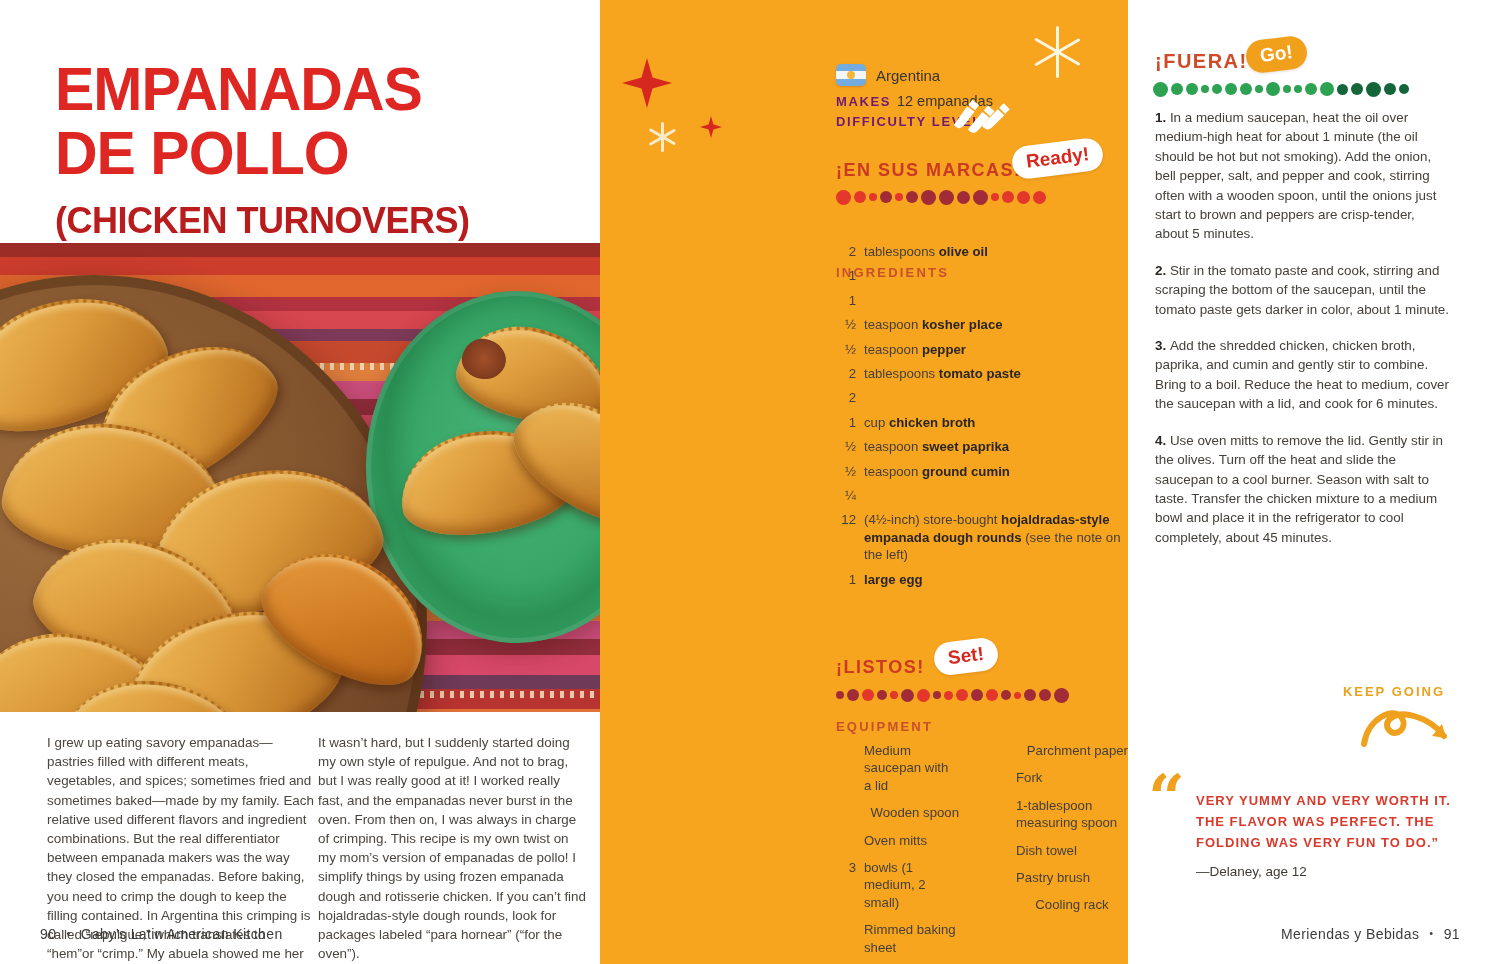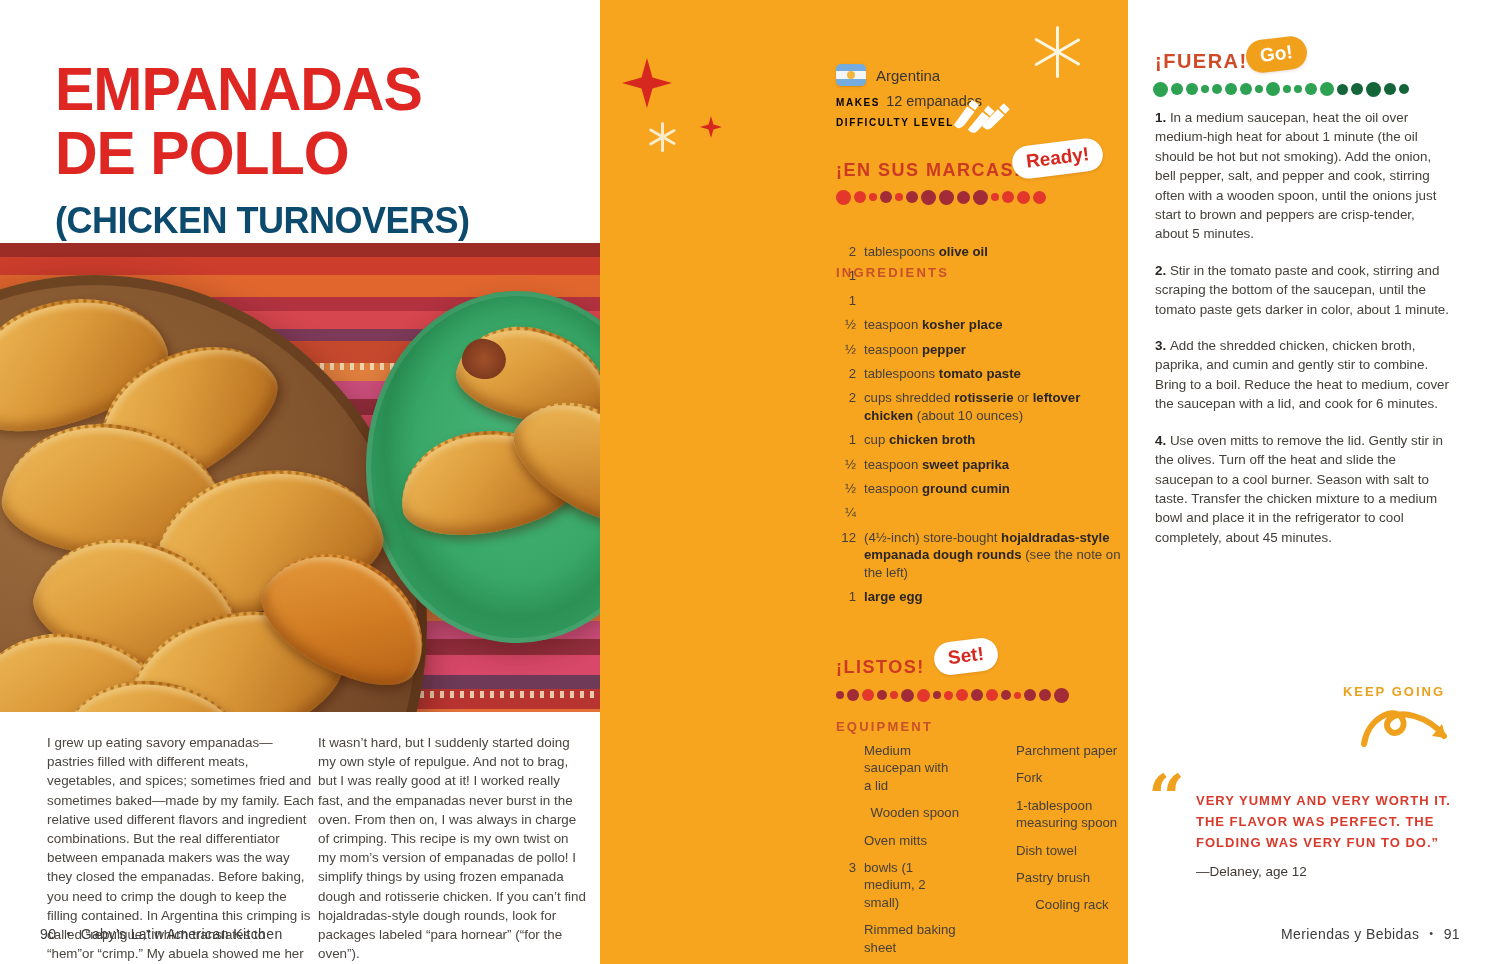--- a/index.html
+++ b/index.html
@@ -9,21 +9,21 @@
     background:#ffffff;
     position:relative;
     overflow:hidden;
     color:#3d3833;
   }
   .abs { position:absolute; }
 
   
   .title-block { left:55px; top:56px; width:520px; }
   .title-line { font-weight:800; font-size:59px; line-height:64px; letter-spacing:-1px; color:#de2722; transform:scaleY(1.04); transform-origin:left top; }
-  .subtitle { font-weight:800; font-size:36px; letter-spacing:-0.5px; color:#0c4a6e; margin-top:16px; }
+  .subtitle { font-weight:800; font-size:36px; letter-spacing:-0.5px; color:#b91c1c; margin-top:16px; }
 
   
   .photo { left:0; top:243px; width:665px; height:469px; overflow:hidden;
     background:linear-gradient(180deg,
       #9c2d26 0,#9c2d26 14px,#cc3d2c 14px,#cc3d2c 32px,#e0662e 32px,#e0662e 54px,
       #b23240 54px,#b23240 68px,#d6464e 68px,#d6464e 86px,#7c3a58 86px,#7c3a58 98px,
       #c6492e 98px,#c6492e 120px,#e07f3e 120px,#e07f3e 138px,#cc4f7c 138px,#cc4f7c 156px,
       #932e3e 156px,#932e3e 172px,#d84868 172px,#d84868 192px,#6e3a57 192px,#6e3a57 206px,
       #b83430 206px,#b83430 226px,#e2713a 226px,#e2713a 240px);
     background-size:100% 240px; }
@@ -60,21 +60,21 @@
   .sparkle span:nth-child(2){ transform:rotate(60deg);} .sparkle span:nth-child(3){ transform:rotate(-60deg);}
   .sparkle.white span { background:#fdf6e0; }
 
   .flag-row { left:236px; top:64px; display:flex; align-items:center; gap:10px; }
   .flag { width:30px; height:22px; border-radius:5px; overflow:hidden; position:relative;
     background:linear-gradient(180deg,#74acdf 0 34%,#f4f6f7 34% 66%,#74acdf 66% 100%); box-shadow:0 1px 2px rgba(120,60,0,.25); }
   .flag i { position:absolute; left:50%; top:50%; width:8px; height:8px; margin:-4px 0 0 -4px; border-radius:50%; background:#f2b63c; }
   .country { font-size:15px; color:#3a342e; }
 
   .meta-row { left:236px; font-size:14.5px; color:#3a342e; }
-  .meta-label { font-weight:800; font-size:10px; letter-spacing:1.6px; color:#000000; margin-right:6px; }
+  .meta-label { font-weight:800; font-size:13px; letter-spacing:1.6px; color:#701a75; margin-right:6px; }
   .knives { position:absolute; left:348px; top:98px; width:70px; height:42px; }
   .knives svg { position:absolute; }
 
   .go-heading { font-weight:800; font-size:18px; letter-spacing:1.5px; color:#cc3a24; white-space:nowrap; }
   .bubble { position:absolute; background:#fff; color:#d6281e; font-weight:800; font-size:19px;
     padding:5px 14px 6px; border-radius:20px; transform:rotate(-7deg); box-shadow:0 1px 3px rgba(120,50,0,.18); }
   .bubble:after { content:""; position:absolute; left:12px; bottom:-9px; width:0; height:0;
     border:9px solid transparent; border-top-color:#fff; border-left-width:4px; transform:rotate(18deg); }
   .bubble.orange { background:#f0a01b; color:#fff; }
   .bubble.orange:after { border-top-color:#f0a01b; }
@@ -223,21 +223,20 @@
       <div class="row">
         <span class="qty">½</span>
         <span style="width: 262px;"><span>teaspoon </span><b>pepper</b></span>
       </div>
       <div class="row">
         <span class="qty">2</span>
         <span style="width: 262px;"><span>tablespoons </span><b>tomato paste</b></span>
       </div>
       <div class="row">
         <span class="qty">2</span>
-        <span style="width: 262px;"><span>cups shredded </span><b>rotisserie</b><span> or </span><b>leftover chicken</b><span> (about 10 ounces)</span></span>
       </div>
       <div class="row">
         <span class="qty">1</span>
         <span style="width: 262px;"><span>cup </span><b>chicken broth</b></span>
       </div>
       <div class="row">
         <span class="qty">½</span>
         <span style="width: 262px;"><span>teaspoon </span><b>sweet paprika</b></span>
       </div>
       <div class="row">
@@ -298,21 +297,21 @@
         <span style="width: 95px;">bowls (1 medium, 2 small)</span>
       </div>
       <div class="row">
         <span class="qty"></span>
         <span style="width: 95px;">Rimmed baking sheet</span>
       </div>
     </div>
   <div class="abs equip" id="equip-col2" style="left:408px; top:742px; width:120px;">
       <div class="row">
         <span class="qty" style="width: 0px; min-width: 0px;"></span>
-        <span style="width: 118px;">Parchment paper</span>
+        <span style="width: 118px; text-align: right;">Parchment paper</span>
       </div>
       <div class="row">
         <span class="qty" style="width: 0px; min-width: 0px;"></span>
         <span style="width: 118px;">Fork</span>
       </div>
       <div class="row">
         <span class="qty" style="width: 0px; min-width: 0px;"></span>
         <span style="width: 118px;">1-tablespoon measuring spoon</span>
       </div>
       <div class="row">

